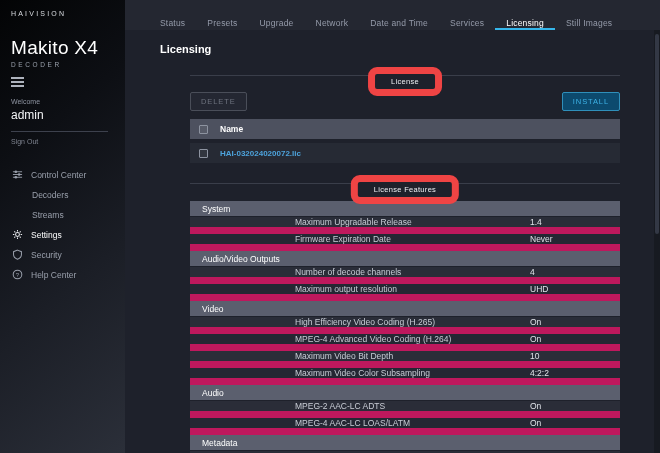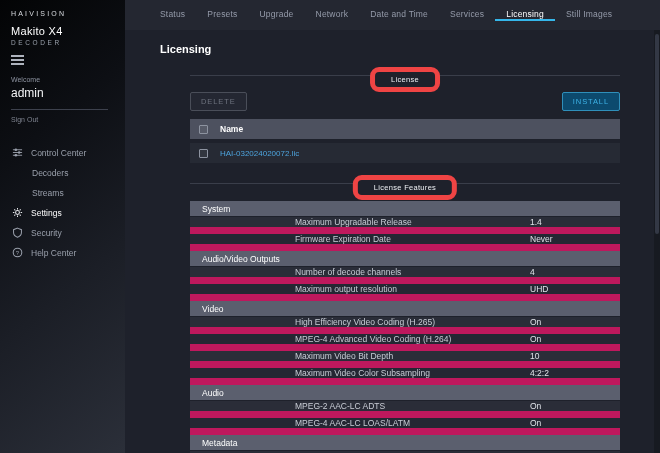--- a/index.html
+++ b/index.html
@@ -5,65 +5,65 @@
   * { margin:0; padding:0; box-sizing:border-box; }
   html,body { width:660px; height:453px; overflow:hidden; }
   body { background:#1e212b; font-family:"Liberation Sans", sans-serif; }
   .app { position:relative; width:660px; height:453px; display:flex; }
 
   
   .sidebar { width:125px; height:100%; flex-shrink:0; position:relative;
     background:linear-gradient(140deg,#030405 0%,#0d0f14 30%,#1b1e26 62%,#2b2f39 100%);
     padding:10px 0 0 11px; }
   .brand { font-size:7px; letter-spacing:2.2px; color:#dadde2; }
-  .product { font-size:11px; color:#ffffff; margin-top:8px; font-weight:400; letter-spacing:0.3px; }
+  .product { font-size:19px; color:#ffffff; margin-top:20px; font-weight:400; letter-spacing:0.3px; }
   .device { font-size:6.5px; letter-spacing:2.6px; color:#99a0ab; margin-top:2px; }
   .hamburger { margin-top:9px; width:14px; cursor:pointer; }
   .hamburger span { display:block; width:13px; height:1.6px; background:#aeb3bd; margin-bottom:2.6px; }
   .welcome { font-size:7px; color:#8d93a0; margin-top:11px; }
   .username { font-size:12px; color:#f3f4f6; margin-top:3px; }
   .side-divider { width:97px; height:1px; background:#3d414d; margin-top:9px; }
   .signout { font-size:7px; color:#7e838f; margin-top:6px; cursor:pointer; }
   .side-nav { margin-top:20px; }
   .nav-item { display:flex; align-items:center; gap:8px; height:20px; font-size:8.5px;
     color:#9aa0ac; cursor:pointer; }
   .nav-item.active { color:#ffffff; }
   .nav-item.sub { padding-left:21px; }
   .nav-item .icon { width:12px; height:12px; display:flex; align-items:center; justify-content:center; color:#9aa0ac; }
   .nav-item.active .icon { color:#e8eaee; }
 
   
   .main { flex:1; display:flex; flex-direction:column; position:relative; min-width:0; }
-  .topnav { height:30px; background:#242731; display:flex; align-items:center; padding-left:24px; flex-shrink:0; }
+  .topnav { height:30px; background:#242731; display:flex; align-items:flex-end; padding-left:24px; flex-shrink:0; }
   .tab { font-size:8.5px; color:#959baa; display:flex; align-items:center; padding:0 11px;
     letter-spacing:0.2px; border-bottom:2px solid transparent; cursor:pointer; }
   .tab.active { color:#ffffff; border-bottom-color:#35b6ea; }
 
   .content { flex:1; padding:13px 40px 0 35px; }
   .page-title { font-size:11px; font-weight:bold; color:#ffffff; }
 
   .pill-divider { position:relative; margin:12px 0 0 30px; width:430px; height:17px; }
   .pill-divider::before { content:""; position:absolute; left:0; right:0; top:8px; height:1px; background:#3a3e4a; }
   .pill { position:absolute; left:50%; transform:translateX(-50%); top:0; background:#1e212b;
-    border:5px solid #ef4444; border-radius:9px; color:#eceef2; font-size:7.5px;
+    border:7px solid #ef4444; border-radius:9px; color:#eceef2; font-size:7.5px;
     padding:3px 16px; letter-spacing:0.3px; white-space:nowrap; }
 
   .toolbar { margin:8px 0 8px 30px; width:430px; display:flex; justify-content:space-between; }
   .btn { font-family:inherit; font-size:7.5px; letter-spacing:0.9px; padding:4px 10px;
     border-radius:2px; cursor:pointer; }
   .btn-delete { color:#6d727e; border:1px solid #4a4e59; background:#242732; }
   .btn-install { color:#3db2e6; border:1px solid #2f8fba; background:#0c4a6e; }
 
   .license-table { margin-left:30px; width:430px; }
   .lt-header { height:20px; background:#4d515f; display:flex; align-items:center; padding-left:9px; gap:12px; }
   .lt-header .col-label { font-size:8.5px; font-weight:bold; color:#ffffff; }
   .checkbox { width:9px; height:9px; border:1px solid #8d93a0; background:rgba(255,255,255,0.06);
     border-radius:1px; flex-shrink:0; cursor:pointer; }
   .lt-row { height:20px; background:#262a34; display:flex; align-items:center; padding-left:9px;
-    gap:12px; margin-top:4px; }
+    gap:12px; margin-top:4px;font-weight:bold; }
   .license-link { font-size:8px; color:#4da3dc; text-decoration:none; cursor:pointer; }
 
   .features-table { margin:9px 0 0 30px; width:430px; }
   .sec-header { height:16px; background:#5b5f6e; color:#ffffff; font-size:8.5px; font-weight:normal;
     display:flex; align-items:center; padding-left:12px; border-bottom:1px solid #1e212b; }
   .f-row { height:17px; display:flex; align-items:center; background:#2a2d38;
     border-bottom:7px solid #be185d; font-size:8.5px; color:#c9cdd6; }
   .f-row.alt { background:#242733; }
   .f-label { flex:1; padding-left:105px; }
   .f-value { width:90px; color:#e0e3e9; }

